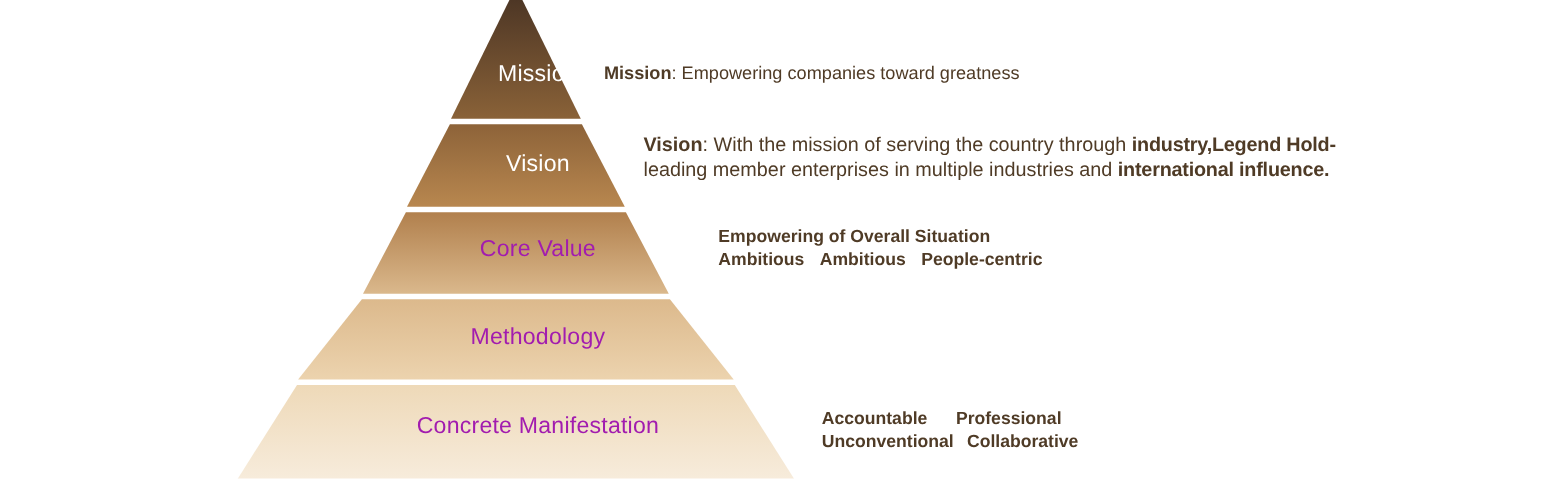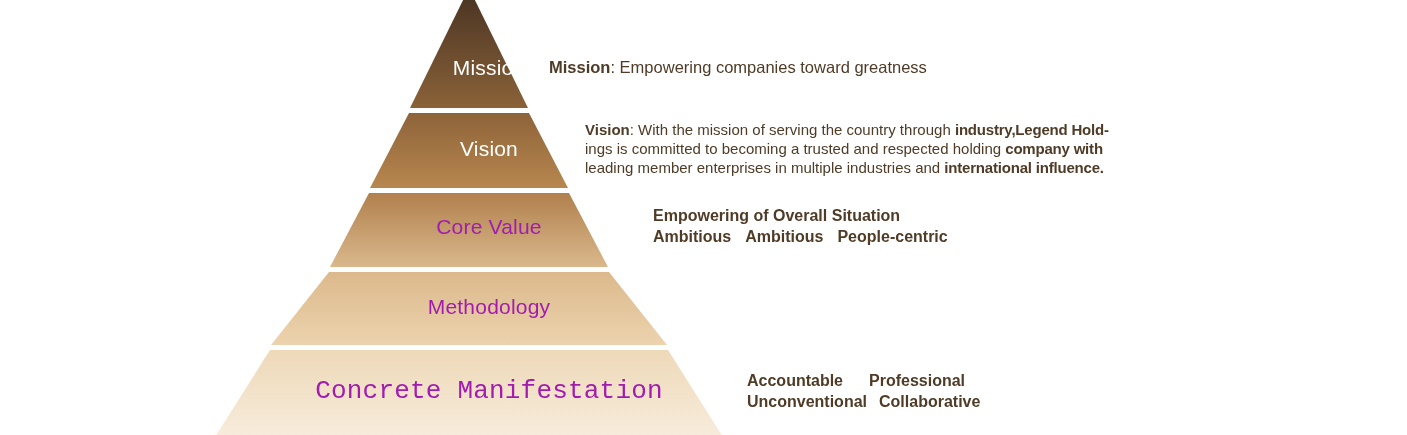--- a/index.html
+++ b/index.html
@@ -40,21 +40,21 @@
     letter-spacing: 0.2px;
   }
   .tier-label.light { color: #ffffff; }
   .tier-label.dark  { color: #a21caf; }
 
   
   #label-mission       { left: 389px; top: 56px;  width: 200px; font-size: 21px; }
   #label-vision        { left: 389px; top: 137px; width: 200px; font-size: 21px; }
   #label-core-value    { left: 369px; top: 215px; width: 240px; font-size: 21px; }
   #label-methodology   { left: 359px; top: 295px; width: 260px; font-size: 21px; }
-  #label-concrete      { left: 309px; top: 376px; width: 360px; font-size: 26px; font-family: Liberation Mono, monospace; }
+  #label-concrete      { left: 309px; top: 376px; width: 360px; font-size: 21px; }
 
   
   .annotation {
     position: absolute;
     color: #4f3b26;
     line-height: 1.30;
   }
   .annotation .lead { font-weight: bold; }
   .annotation .line { white-space: nowrap; }
 
@@ -62,21 +62,21 @@
     left: 549px;
     top: 57px;
     font-size: 16.5px;
     font-weight: 400;
   }
 
   #ann-vision {
     left: 585px;
     top: 120px;
     width: 600px;
-    font-size: 15px;
+    font-size: 18px;
     font-weight: 400;
     line-height: 1.27;
   }
   #ann-vision .tail { font-weight: bold; letter-spacing: -0.2px; }
 
   #ann-core-value {
     left: 653px;
     top: 206px;
     font-size: 16px;
     font-weight: bold;
@@ -157,23 +157,20 @@
     <span class="line">
       <span class="lead">Mission</span><span>: </span><span>Empowering companies toward greatness</span>
     </span>
   </div>
 
   <div class="annotation" id="ann-vision">
     <div class="line">
       <span class="lead">Vision</span><span>: </span><span>With the mission of serving the country through </span><span class="tail">industry,Legend Hold-</span>
     </div>
     <div class="line">
-      <span>ings is committed to becoming a trusted and respected holding </span><span class="tail">company with</span>
-    </div>
-    <div class="line">
       <span>leading member enterprises in multiple industries and </span><span class="tail">international influence.</span>
     </div>
   </div>
 
   <div class="annotation" id="ann-core-value">
     <div class="line">
       <span>Empowering of Overall Situation</span>
     </div>
     <div class="line">
       <span>Ambitious</span><span class="gap2"></span><span>Ambitious</span><span class="gap2"></span><span>People-centric</span>

